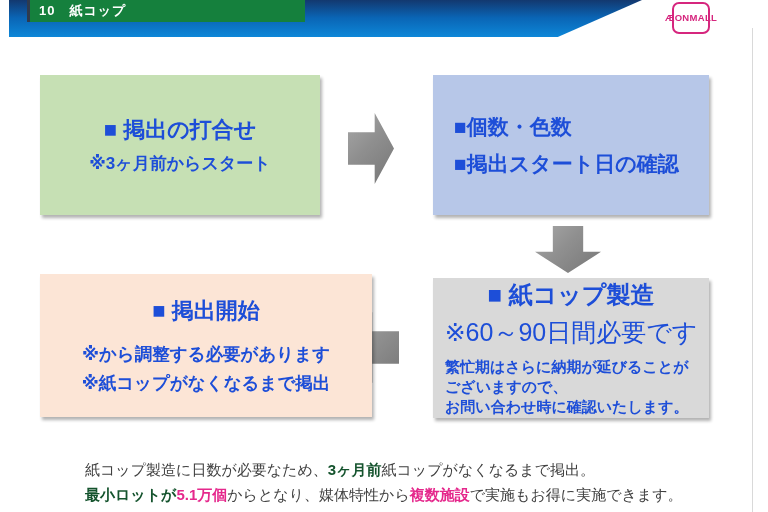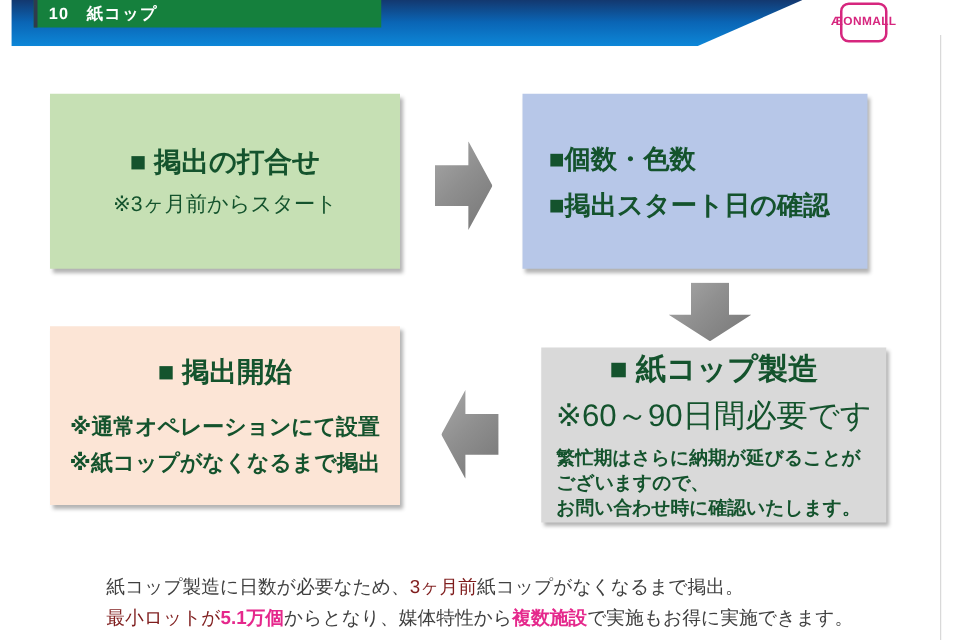--- a/index.html
+++ b/index.html
@@ -61,34 +61,34 @@
     letter-spacing: 0.3px;
   }
 
   
   .box {
     position: absolute;
     display: flex;
     flex-direction: column;
     justify-content: center;
     box-shadow: 2px 3px 3px rgba(0,0,0,0.30);
-    color: #14532d;
+    color: #1d4ed8;
   }
   .box-green {
     left: 40px; top: 75px;
     width: 280px; height: 140px;
     background: #c6e0b4;
     align-items: center;
     gap: 7px;
   }
   .box-green .box-title { font-size: 22px; font-weight: bold; }
-  .box-green .box-note  { font-size: 17px; font-weight: normal; text-align: right; }
+  .box-green .box-note  { font-size: 17px; font-weight: bold; text-align: right; }
 
   .box-blue {
-    left: 418px; top: 75px;
+    left: 433px; top: 75px;
     width: 276px; height: 140px;
     background: #b7c7e8;
     padding-left: 21px;
     gap: 9px;
   }
   .box-blue .box-line { font-size: 21px; font-weight: bold; }
 
   .box-gray {
     left: 433px; top: 278px;
     width: 276px; height: 140px;
@@ -99,22 +99,22 @@
   .box-gray .box-title    { font-size: 24px; font-weight: bold; }
   .box-gray .box-subtitle { font-size: 25px; font-weight: normal; white-space: nowrap; }
   .box-gray .box-small-notes {
     align-self: stretch;
     padding: 3px 10px 0 12px;
     text-align: left;
   }
   .box-gray .box-small-note { font-size: 15px; font-weight: bold; line-height: 1.35; }
 
   .box-pink {
-    left: 40px; top: 261px;
-    width: 280px; height: 143px;
+    left: 40px; top: 274px;
+    width: 332px; height: 143px;
     background: #fce5d6;
     align-items: center;
     gap: 4px;
   }
   .box-pink .box-title { font-size: 22px; font-weight: bold; margin-bottom: 12px; }
   .box-pink .box-note  { font-size: 17.5px; font-weight: bold; line-height: 1.4; }
 
   
   .arrow {
     position: absolute;
@@ -139,21 +139,21 @@
   
   .footer {
     position: absolute;
     left: 85px; top: 457px;
     width: 640px;
     color: #404040;
     font-size: 15px;
     line-height: 25px;
     white-space: nowrap;
   }
-  .accent-blue    { color: #7f1d1d; font-weight: normal; }
+  .accent-blue    { color: #14532d; font-weight: bold; }
   .accent-magenta { color: #e5288c; font-weight: bold; }
 
   .right-border-line {
     position: absolute;
     left: 752px; top: 28px;
     width: 1px; height: 484px;
     background: #d9d9d9;
   }
 </style>
 </head>
@@ -190,21 +190,21 @@
     <div class="box-small-notes">
       <div class="box-small-note">繁忙期はさらに納期が延びることがございますので、</div>
       <div class="box-small-note">お問い合わせ時に確認いたします。</div>
     </div>
   </div>
 
   <div class="arrow arrow-left"></div>
 
   <div class="box box-pink">
     <div class="box-title">■ 掲出開始</div>
-    <div class="box-note">※通常オペレーションにて設置</div>
+    <div class="box-note">※から調整する必要があります</div>
     <div class="box-note">※紙コップがなくなるまで掲出</div>
   </div>
 
   <div class="footer">
     <div><span>紙コップ製造に日数が必要なため、</span><span class="accent-blue">3ヶ月前</span><span>紙コップがなくなるまで掲出。</span></div>
     <div><span class="accent-blue">最小ロットが</span><span class="accent-magenta">5.1万個</span><span>からとなり、媒体特性から</span><span class="accent-magenta">複数施設</span><span>で実施もお得に実施できます。</span></div>
   </div>
 
   <div class="right-border-line"></div>
 

